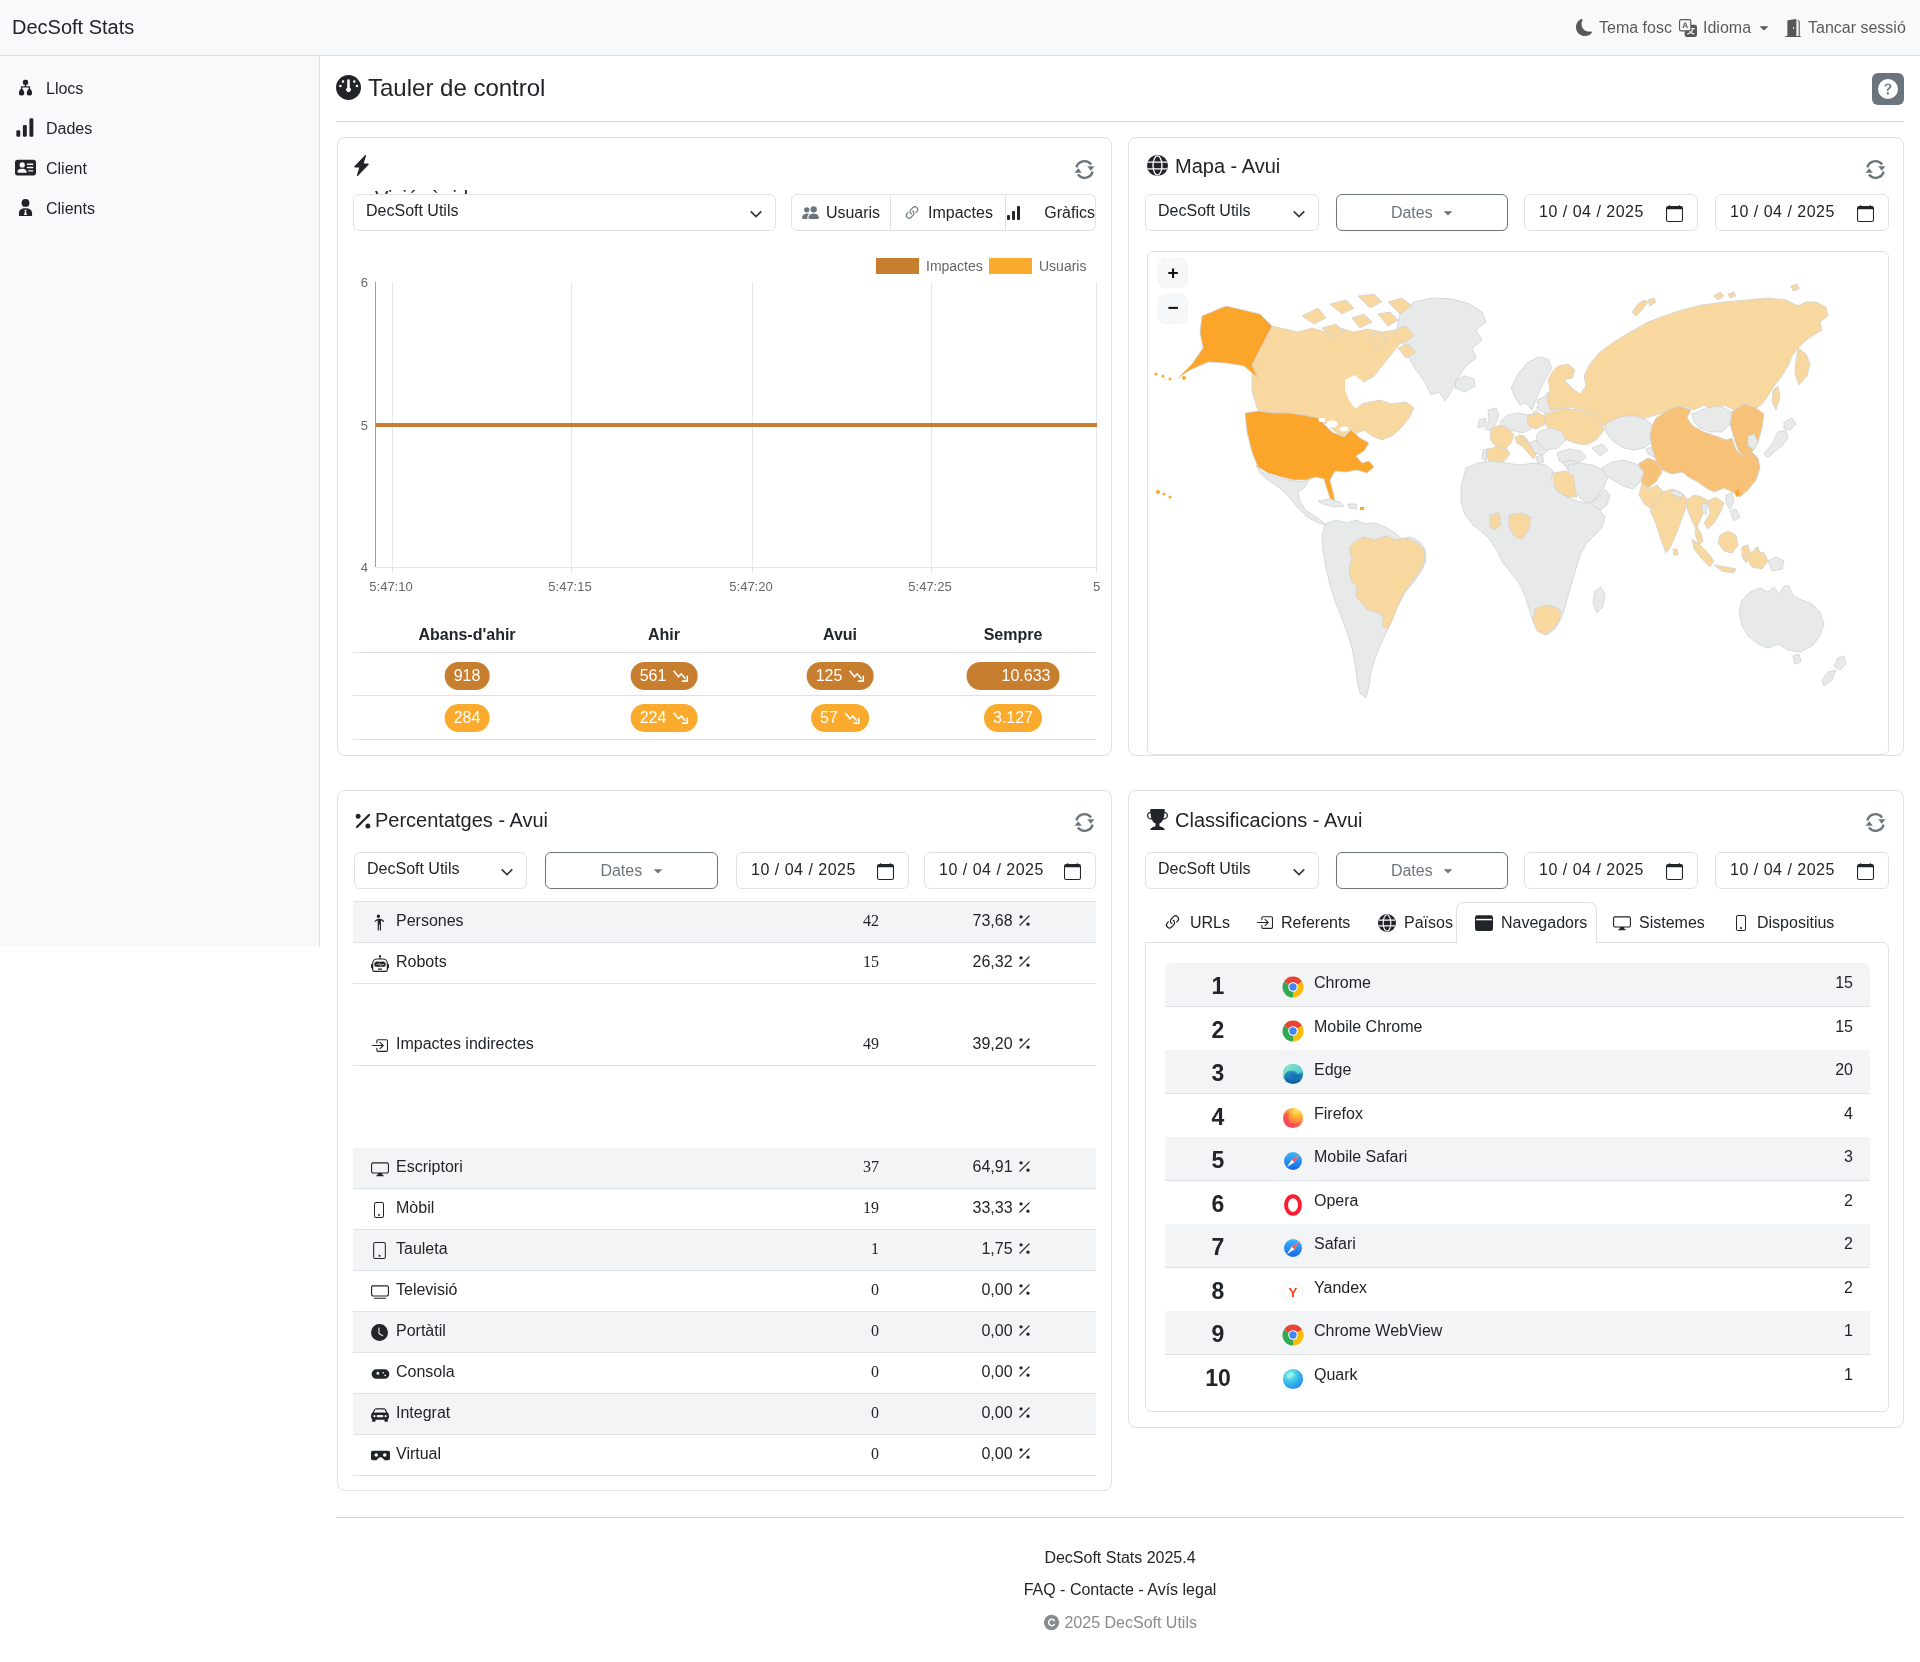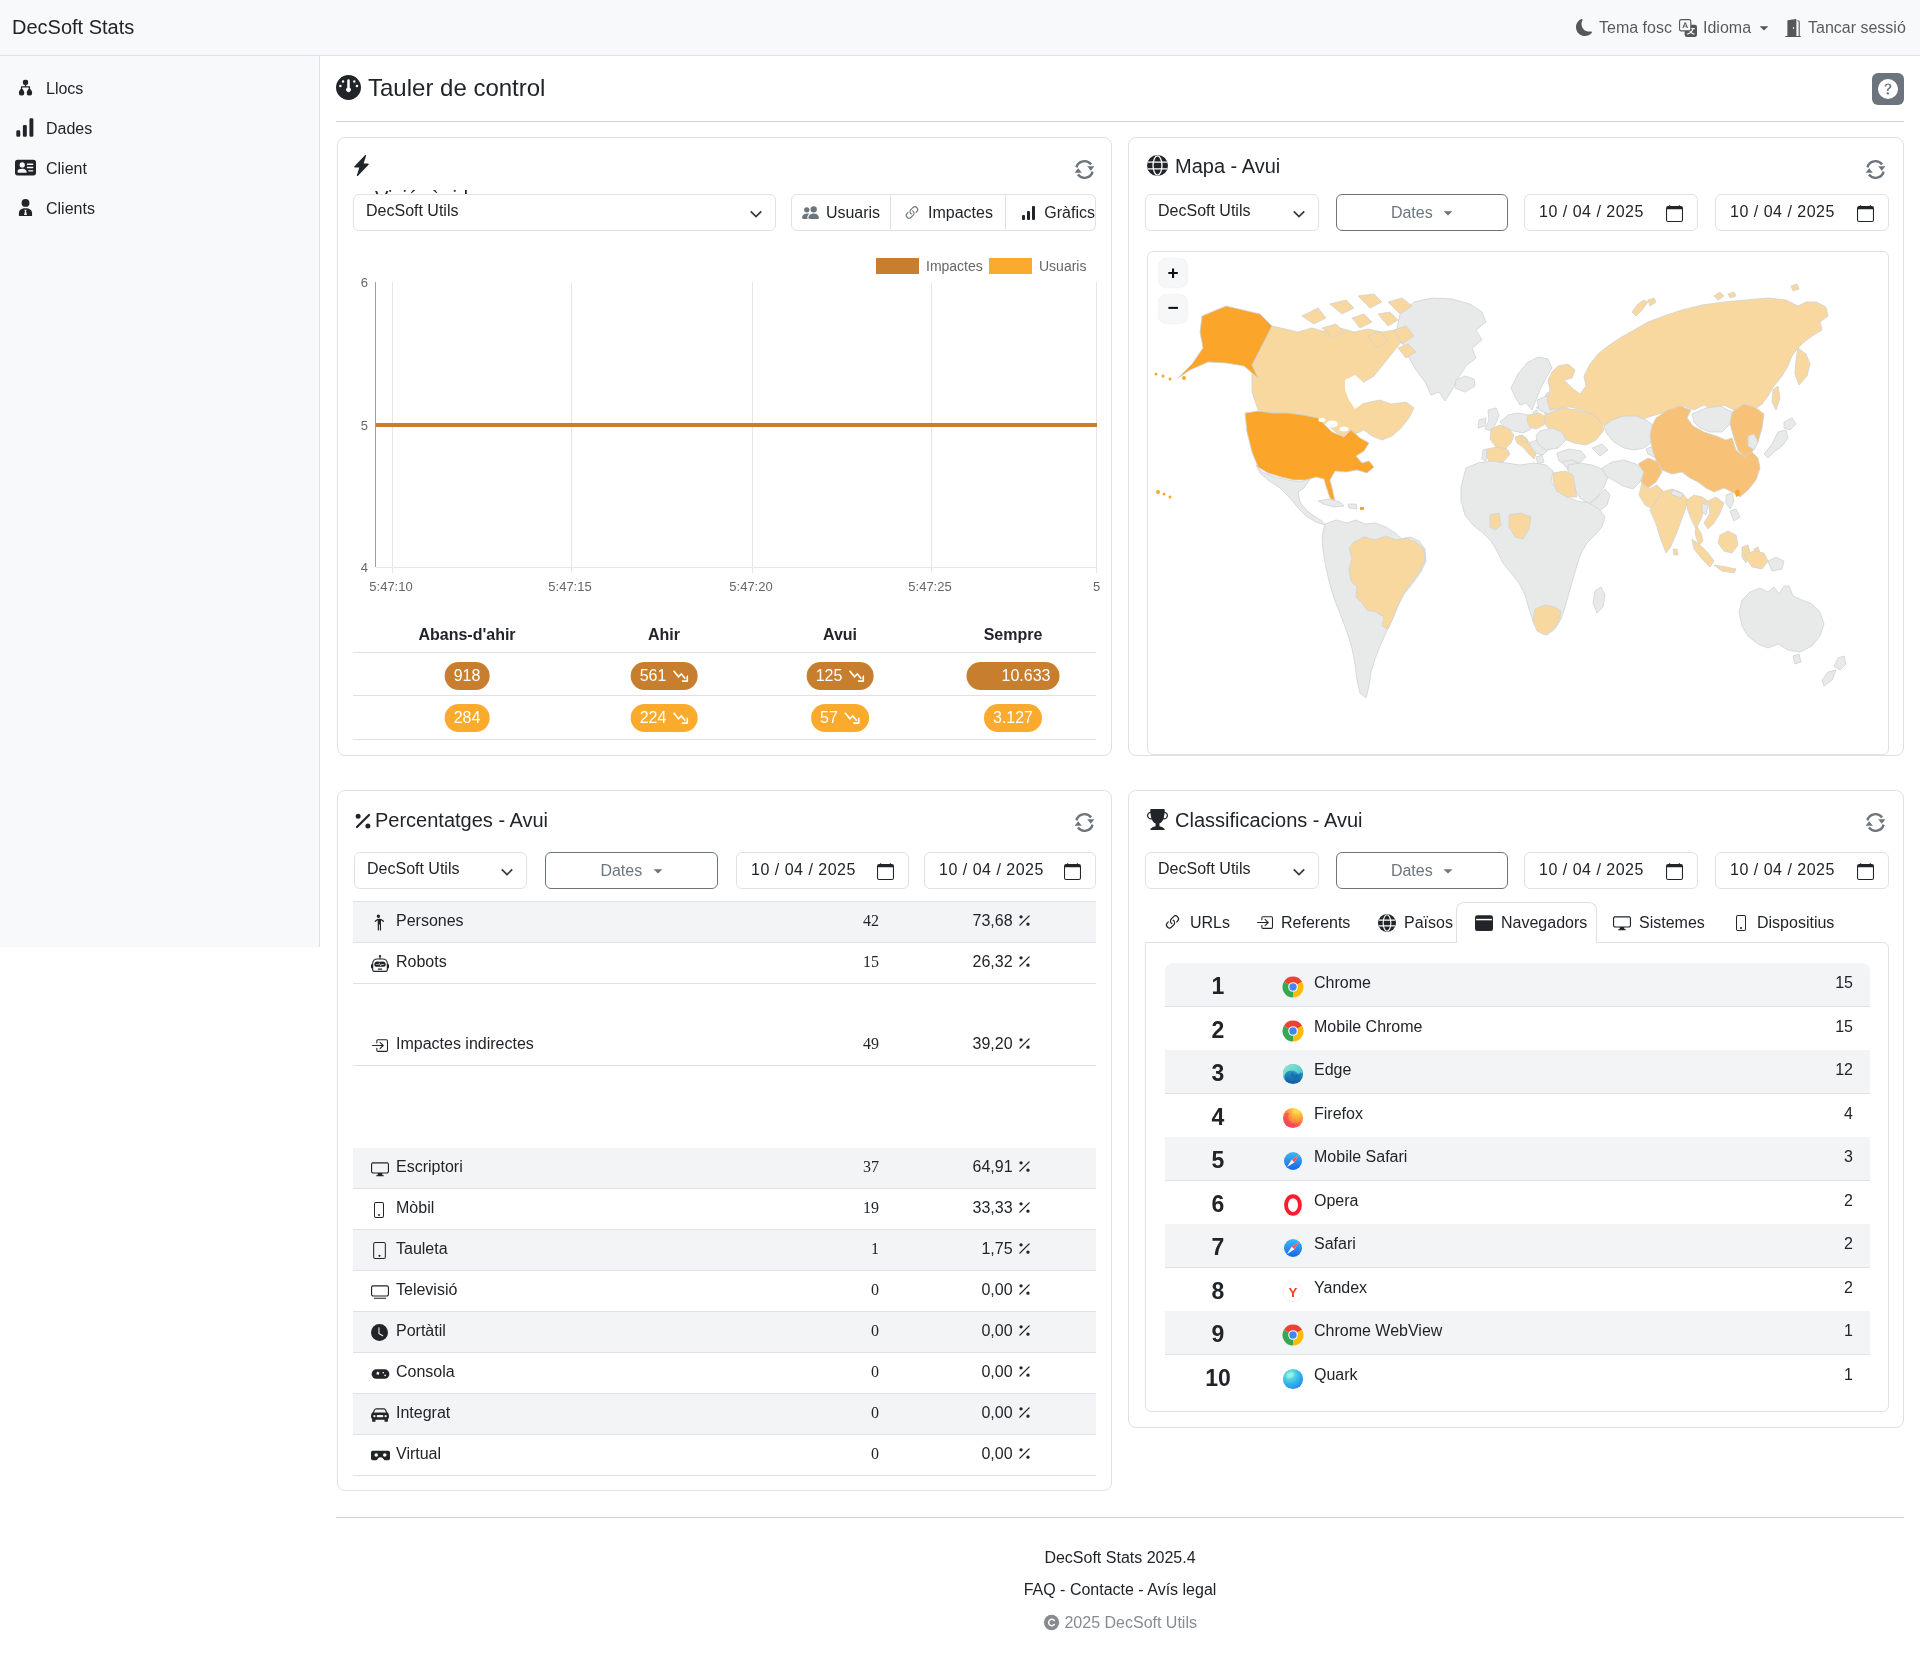--- a/index.html
+++ b/index.html
@@ -141,21 +141,21 @@
         </svg>
         <span>Usuaris</span>
       </div>
     <div style="flex:0 0 115px; border:1px solid #dee2e6; border-left:none; display:flex; align-items:center; justify-content:center; gap:7px;">
         <svg width="18" height="18" viewBox="0 0 16 16" fill="#6c757d">
           <path d="M4.715 6.542 3.343 7.914a3 3 0 1 0 4.243 4.243l1.828-1.829A3 3 0 0 0 8.586 5.5L8 6.086a1 1 0 0 0-.154.199 2 2 0 0 1 .861 3.337L6.88 11.45a2 2 0 1 1-2.83-2.83l.793-.792a4 4 0 0 1-.128-1.287z"></path>
           <path d="M6.586 4.672A3 3 0 0 0 7.414 9.5l.775-.776a2 2 0 0 1-.896-3.346L9.12 3.55a2 2 0 1 1 2.83 2.83l-.793.792c.112.42.155.855.128 1.287l1.372-1.372a3 3 0 1 0-4.243-4.243z"></path>
         </svg>
         <span>Impactes</span>
       </div>
-    <div style="flex:0 0 90px; border:1px solid #dee2e6; border-left:none; border-radius:0 6px 6px 0; display:flex; align-items:center; justify-content:flex-end; gap:7px;">
+    <div style="flex:0 0 90px; border:1px solid #dee2e6; border-left:none; border-radius:0 6px 6px 0; display:flex; align-items:center; justify-content:space-between; gap:7px;">
         <svg width="16" height="16" viewBox="0 0 16 16" fill="#212529">
           <path d="M1 11a1 1 0 0 1 1-1h1a1 1 0 0 1 1 1v3a1 1 0 0 1-1 1H2a1 1 0 0 1-1-1zm5-4a1 1 0 0 1 1-1h1a1 1 0 0 1 1 1v7a1 1 0 0 1-1 1H7a1 1 0 0 1-1-1zm5-5a1 1 0 0 1 1-1h1a1 1 0 0 1 1 1v12a1 1 0 0 1-1 1h-1a1 1 0 0 1-1-1z"></path>
         </svg>
         <span>Gràfics</span>
       </div>
   </div>
 
   <div class="abs" style="left:538px; top:120px; width:43px; height:16px; background:#c87e2f;"></div>
   <div class="abs" style="left:588px; top:120px; font-size:14px; color:#666;">Impactes</div>
   <div class="abs" style="left:651px; top:120px; width:43px; height:16px; background:#faab2d;"></div>
@@ -672,21 +672,21 @@
               <linearGradient id="egB1" x1="0" y1="0" x2="1" y2="1">
                 <stop offset="0" stop-color="#9de8c6"></stop>
                 <stop offset="1" stop-color="#2cc3d4"></stop>
               </linearGradient>
             </defs>
             <circle cx="12" cy="12" r="11" fill="url(#egA1)"></circle>
             <path d="M22.7 10.3C21.6 5 17.2 1 12 1 5.9 1 1 5.9 1 12c0 2.7 1 5.2 2.6 7.1-.7-1.2-1-2.5-1-3.8 0-4.1 3.4-7.2 7.6-7.2 2.6 0 4.9 1.1 6.1 2.4.9 1 1.4 1.9 1.6 2.8.6-.4 2.5-1.5 4.8-3z" fill="url(#egB1)"></path>
             <path d="M11.5 9.8c-1.2.6-2 1.7-2 3 0 2 2 3.7 5 3.7 2.1 0 4-.8 5.3-2.2.9-1 1.4-2.3 1.4-3.8 0-.2 0-.5-.1-.7-1.3.8-3.1 1.9-4.4 2.5-2 .9-3.9.6-5.2-2.5z" fill="#155fa9" opacity="0.55"></path>
           </svg></span>
         <span class="nm">Edge</span>
-        <span class="ct">12</span>
+        <span class="ct">20</span>
       </div>
     <div class="crow" style="left:0; top:130px; border-top:1px solid #dee2e6;">
         <span class="rank">4</span>
         <span class="bic"><svg width="22" height="22" viewBox="0 0 24 24">
             <defs>
               <radialGradient id="ffA1" cx="0.72" cy="0.12" r="1.2">
                 <stop offset="0" stop-color="#ffe749"></stop>
                 <stop offset="0.35" stop-color="#ffa436"></stop>
                 <stop offset="0.75" stop-color="#ff4255"></stop>
                 <stop offset="1" stop-color="#d2305f"></stop>

